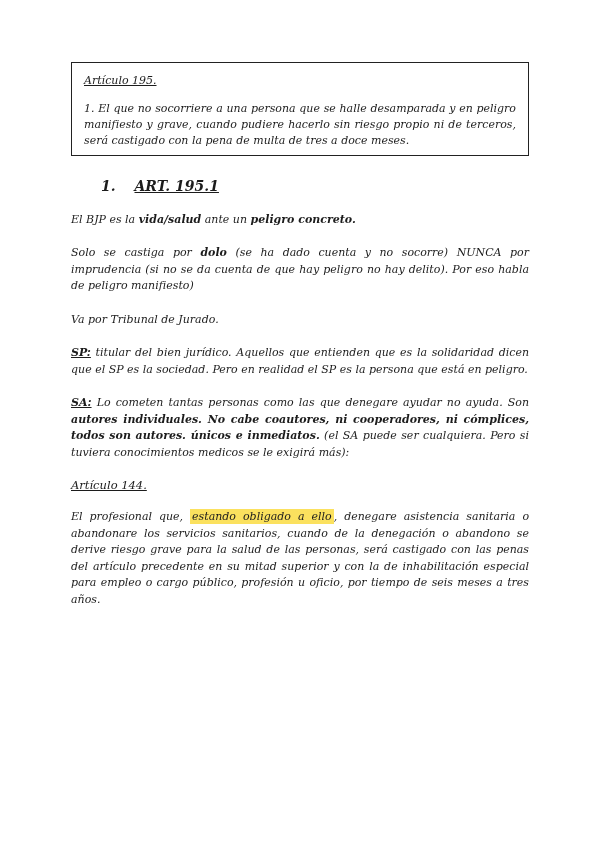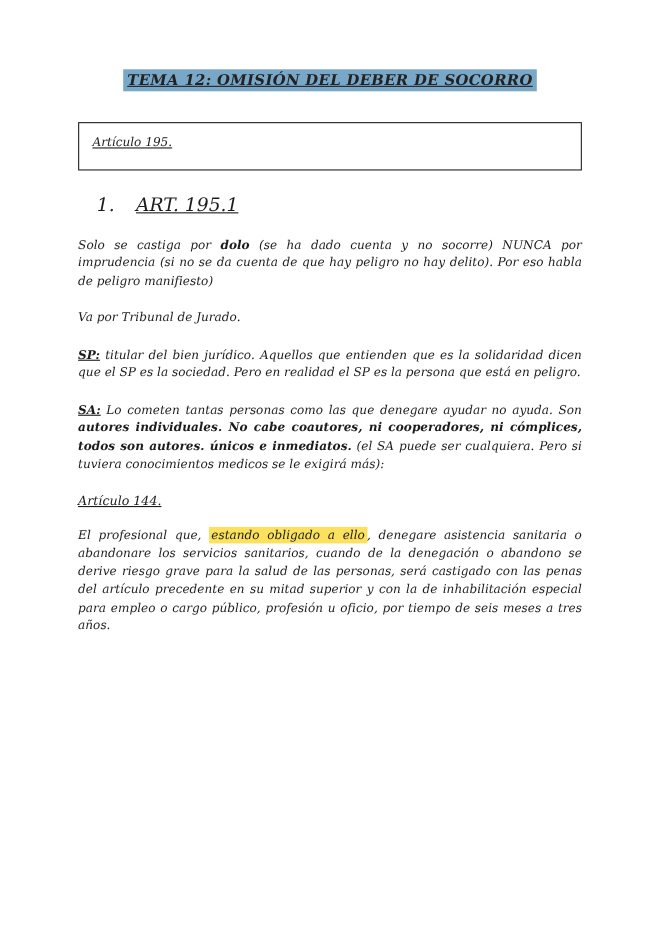--- a/index.html
+++ b/index.html
@@ -60,59 +60,58 @@
   .note {
     margin: 0 0 18px 0;
     font-size: 11px;
   }
   .note .hl {
     padding: 1px 3px;
     color: #222222;
   }
 
   .list-item {
-    margin: 0 0 18px 17px;
-    font-size: 17px;
-    font-weight: normal;
+    margin: 0 0 18px 30px;
+    font-size: 14px;
+    font-weight: bold;
   }
   .list-item .num { margin-right: 14px; }
 
   .body-p {
     margin: 0 0 17px 0;
     font-size: 11px;
     line-height: 1.5;
     text-align: justify;
   }
   .art196-heading {
     font-size: 11.5px;
     margin: 4px 0 17px 0;
   }
   .body-p .hl { padding: 1px 2px; }
 </style>
 </head>
 <body>
 
 <div class="page">
 
-  <div class="title-wrap">
-    <span class="hl hl-blue">TEMA 12: OMISIÓN DEL DEBER DE SOCORRO</span>
-  </div>
 
   <div class="article-box">
     <p class="art-heading">
       <span class="u">Artículo 195.</span>
     </p>
+    <p>1. El que no socorriere a una persona que se halle desamparada y en peligro manifiesto y grave, cuando pudiere hacerlo sin riesgo propio ni de terceros, será castigado con la pena de multa de tres a doce meses.</p>
   </div>
 
 
   <div class="list-item">
     <span class="num">1.</span>
     <span class="u">ART. 195.1</span>
   </div>
 
+  <p class="body-p"><span>El BJP es la </span><span class="b">vida/salud</span><span> ante un </span><span class="b">peligro concreto.</span></p>
 
   <p class="body-p"><span>Solo se castiga por </span><span class="b">dolo</span><span> (se ha dado cuenta y no socorre) NUNCA por imprudencia (si no se da cuenta de que hay peligro no hay delito). Por eso habla de peligro manifiesto)</span></p>
 
   <p class="body-p"><span>Va por Tribunal de Jurado.</span></p>
 
   <p class="body-p"><span class="b u">SP:</span><span> titular del bien jurídico. Aquellos que entienden que es la solidaridad dicen que el SP es la sociedad. Pero en realidad el SP es la persona que está en peligro.</span></p>
 
   <p class="body-p"><span class="b u">SA:</span><span> Lo cometen tantas personas como las que denegare ayudar no ayuda. Son </span><span class="b">autores individuales. No cabe coautores, ni cooperadores, ni cómplices, todos son autores. únicos e inmediatos.</span><span> (el SA puede ser cualquiera. Pero si tuviera conocimientos medicos se le exigirá más):</span></p>
 
   <p class="art196-heading">

